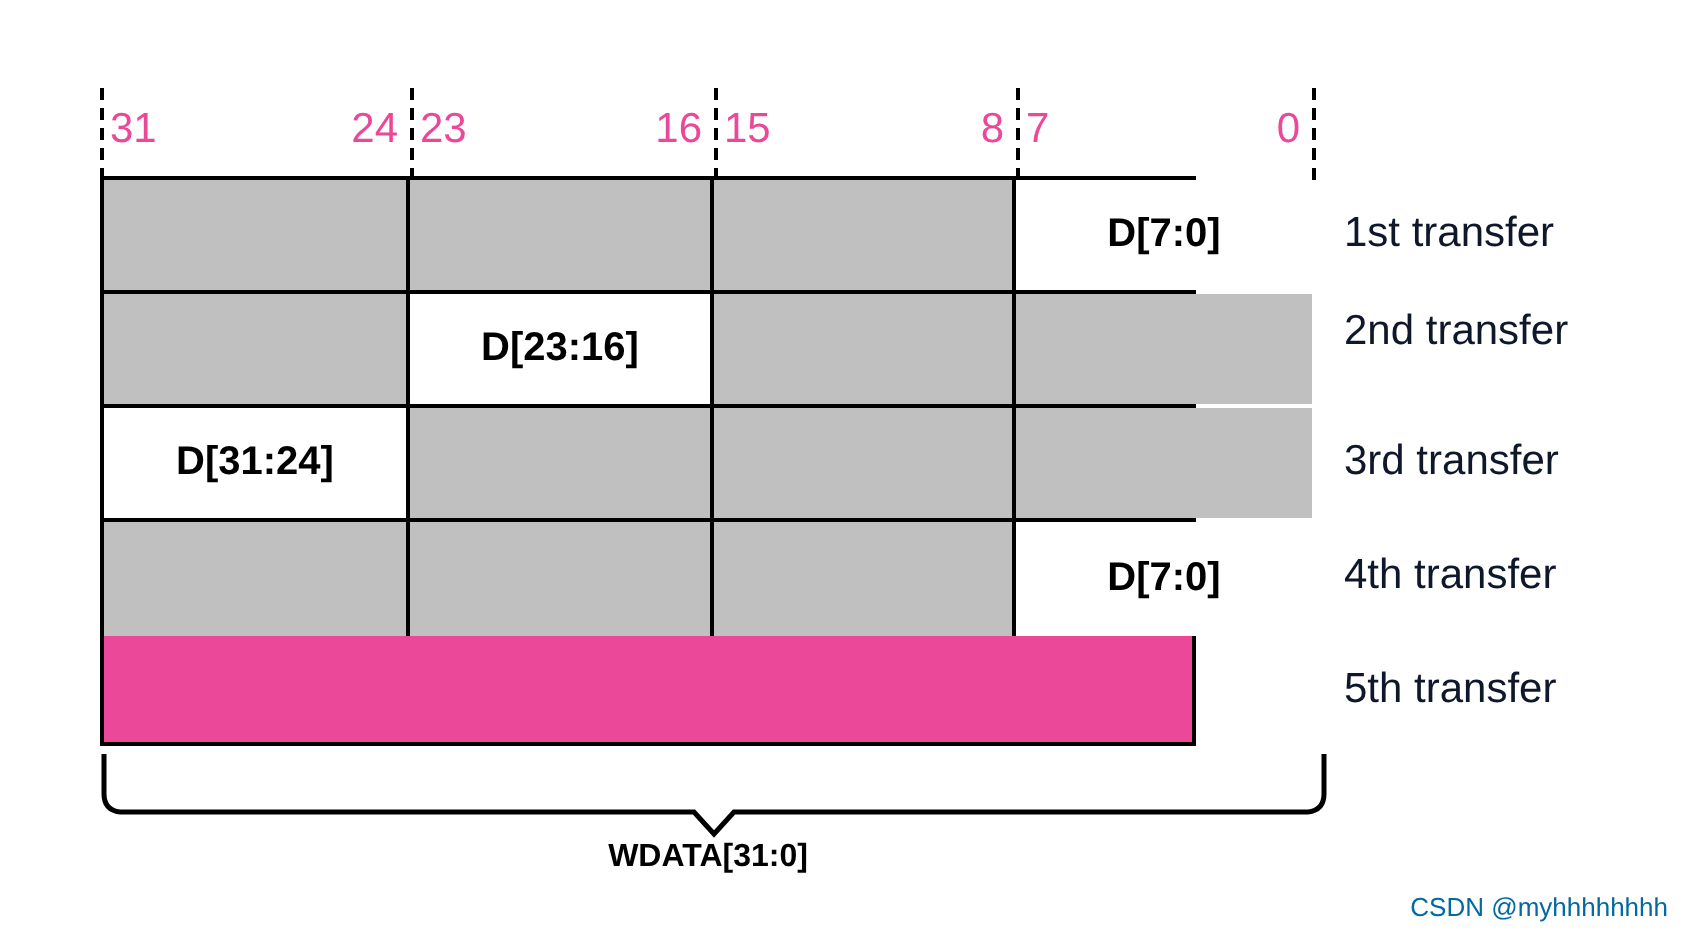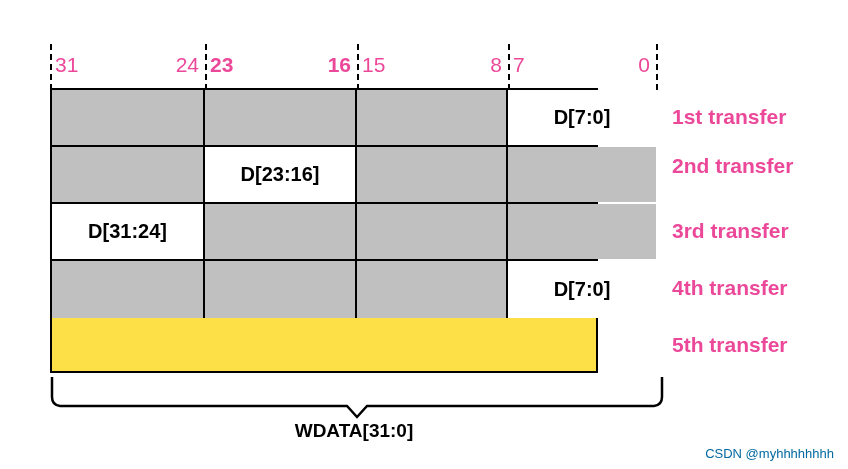--- a/index.html
+++ b/index.html
@@ -58,21 +58,21 @@
 
   
   .grid {
     position: absolute;
     left: 50px;
     top: 88px;
     width: 548px;
     height: 285px;
     border: 2px solid #000000;
     box-sizing: border-box;
-    background: #fde047;
+    background: #ec4899;
   }
   .grid-row {
     position: relative;
     height: 57px;
     box-sizing: border-box;
     border-bottom: 2px solid #000000;
   }
   .grid-row:last-child { border-bottom: none; }
 
   .cell {
@@ -91,43 +91,42 @@
   }
   .cell:last-child { border-right: none; }
   .cell.filled { background: #c0c0c0; }
   .cell.empty  { background: #ffffff; }
 
   
   .transfer-label {
     position: absolute;
     left: 672px;
     font-size: 21px;
-    color: #ec4899;
+    color: #0f172a;
     white-space: nowrap;
     height: 57px;
     display: flex;
     align-items: center;
-    font-weight: bold;
   }
 
   
   .brace-svg {
     position: absolute;
     left: 44px;
     top: 375px;
     width: 626px;
     height: 45px;
   }
   .caption {
     position: absolute;
     left: 50px;
     top: 420px;
     width: 608px;
     text-align: center;
-    font-size: 19px;
+    font-size: 16px;
     font-weight: bold;
     color: #000000;
   }
 
   
   .watermark {
     position: absolute;
     right: 14px;
     bottom: 8px;
     font-size: 13px;
@@ -138,21 +137,21 @@
 </head>
 <body>
 
 <div id="diagram">
 
   <div class="bit-header">
       <div class="bit-group" style="left: 0px; width: 155px;">
         <span class="bit-label left">31</span>
         <span class="bit-label right">24</span>
       </div>
-      <div class="bit-group" style="left: 155px; width: 152px; font-weight: bold;">
+      <div class="bit-group" style="left: 155px; width: 152px;">
         <span class="bit-label left">23</span>
         <span class="bit-label right">16</span>
       </div>
       <div class="bit-group" style="left: 307px; width: 151px;">
         <span class="bit-label left">15</span>
         <span class="bit-label right">8</span>
       </div>
       <div class="bit-group" style="left: 458px; width: 148px;">
         <span class="bit-label left">7</span>
         <span class="bit-label right">0</span>

